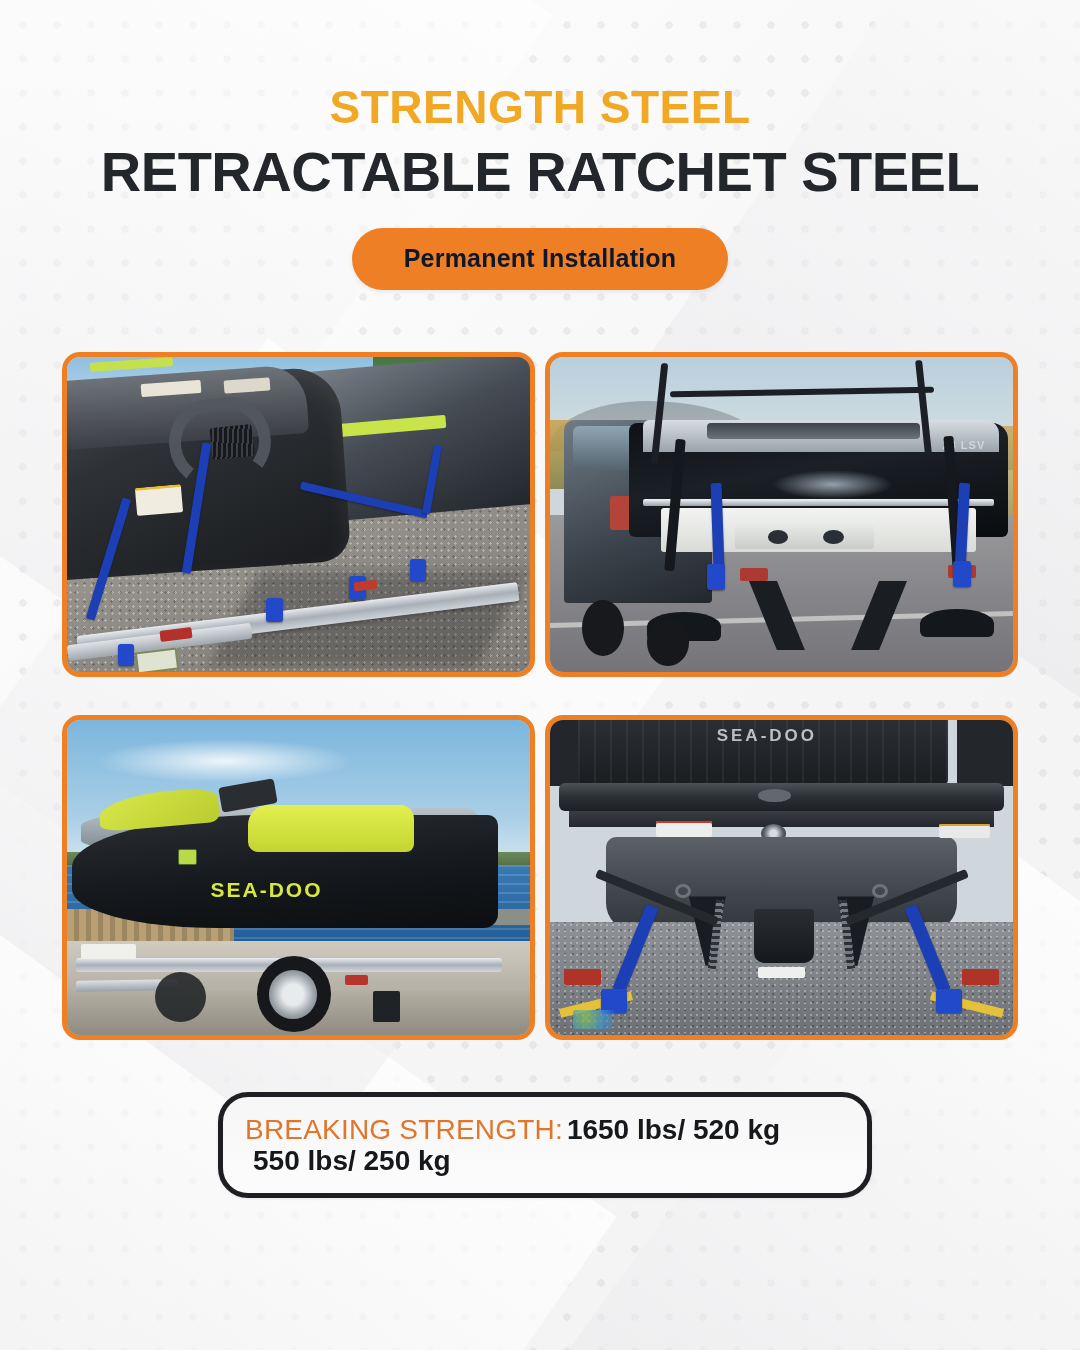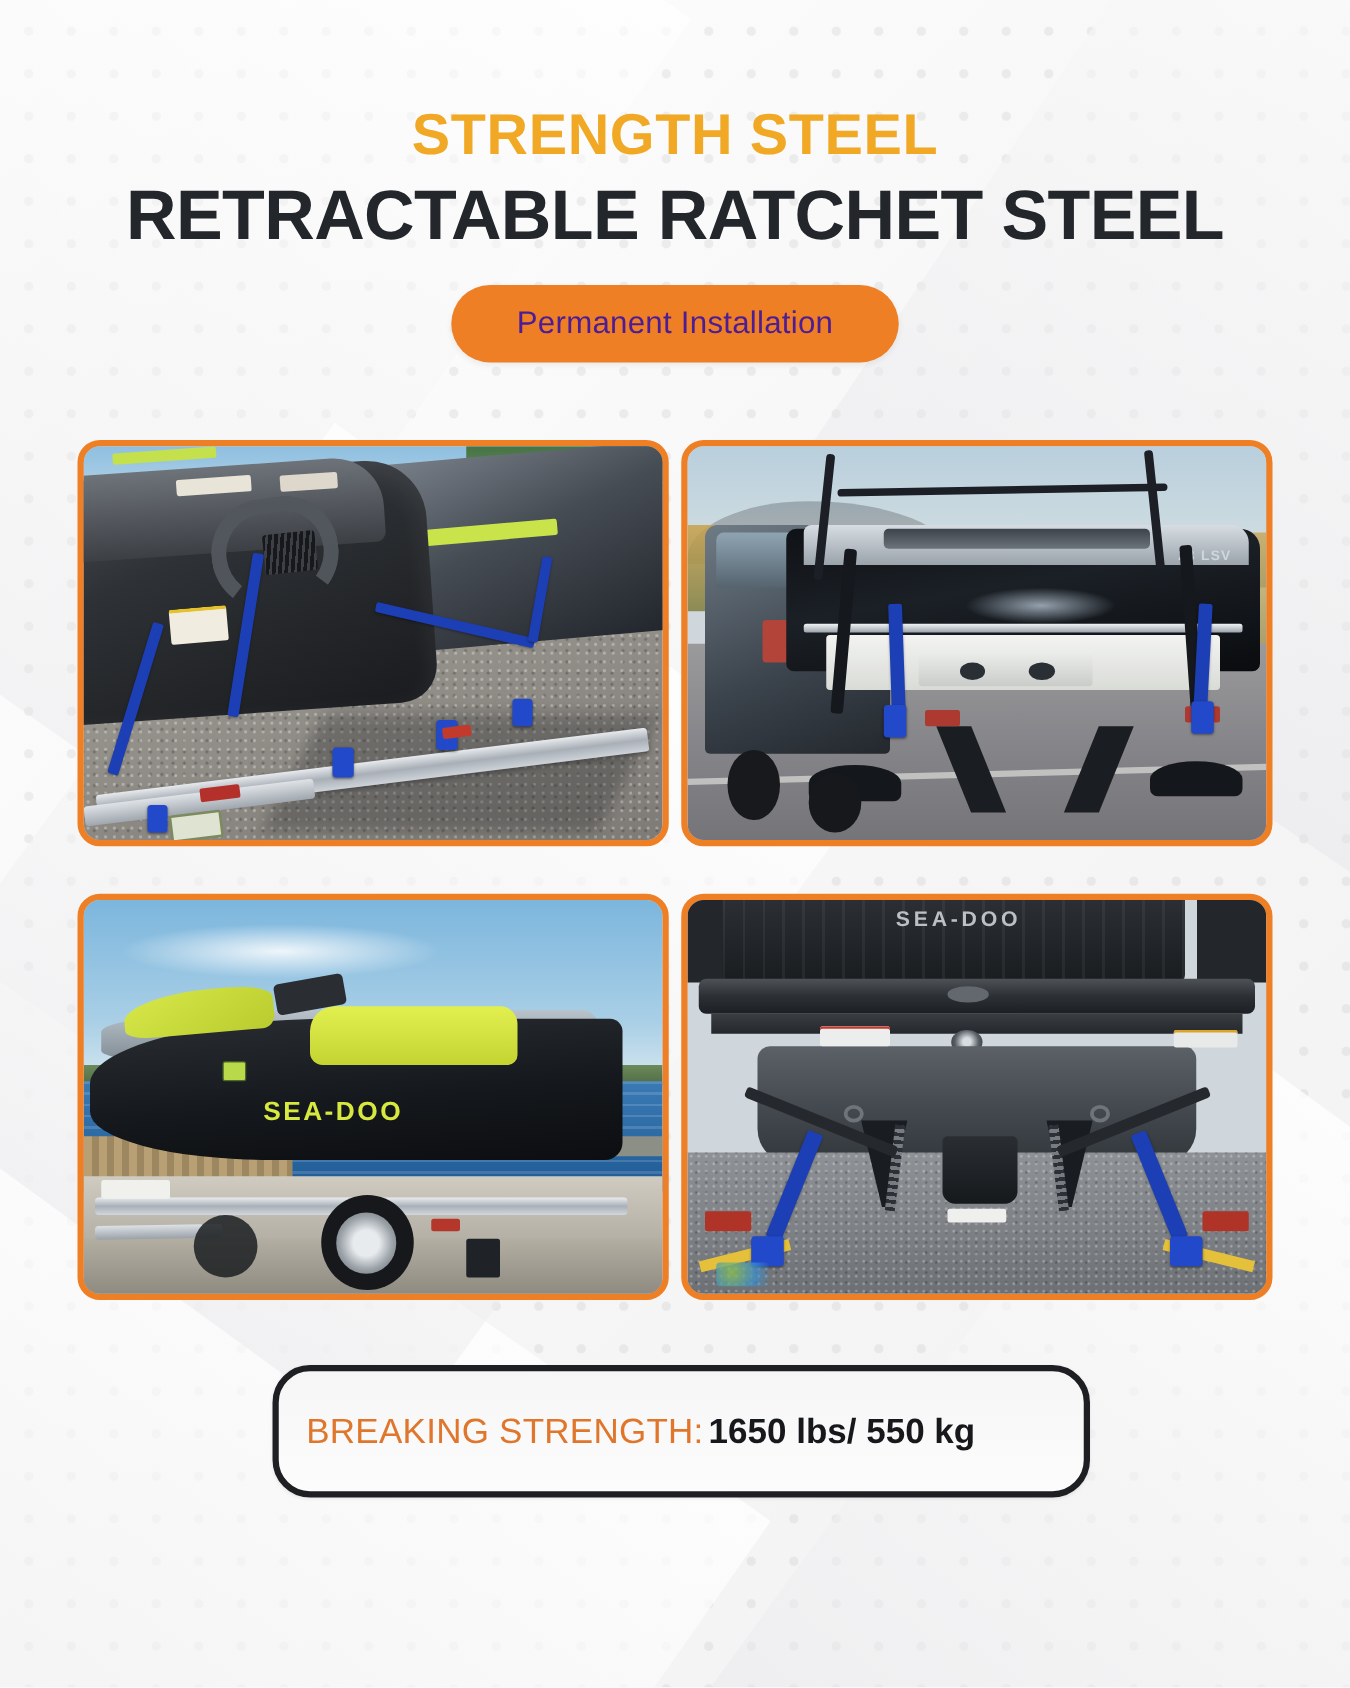--- a/index.html
+++ b/index.html
@@ -60,22 +60,22 @@
   .title-line2 {
     margin-top:14px;
     font-size:56px; font-weight:bold; letter-spacing:-0.5px;
     color:#23262b; line-height:1;
   }
 
   .badge-wrap { margin-top:28px; display:flex; justify-content:center; }
   .badge {
     display:inline-block;
     background:#ef7f24;
-    color:#4c1d95;
-    font-size:25px; font-weight:normal;
+    color:#0f172a;
+    font-size:25px; font-weight:bold;
     letter-spacing:.2px;
     padding:16px 52px 17px;
     border-radius:34px;
     box-shadow:0 2px 5px rgba(0,0,0,.07);
   }
 
   
   .grid {
     position:absolute;
     left:62px; top:352px;
@@ -564,19 +564,20 @@
           <div class="p4-lt2"></div>
         <div class="p4-wm"></div>
       </div>
     </div>
 
   </div>
 
   <div class="spec-box">
     <div class="spec-row r1">
       <span class="spec-label">BREAKING STRENGTH:</span>
-      <span class="spec-value">1650 lbs/ 550 kg</span>
+      <span class="spec-value">1650 lbs/ 520 kg</span>
     </div>
     <div class="spec-row r2">
+      <span class="spec-value">550 lbs/ 250 kg</span>
     </div>
   </div>
 
 </div>
 
 </body></html>

